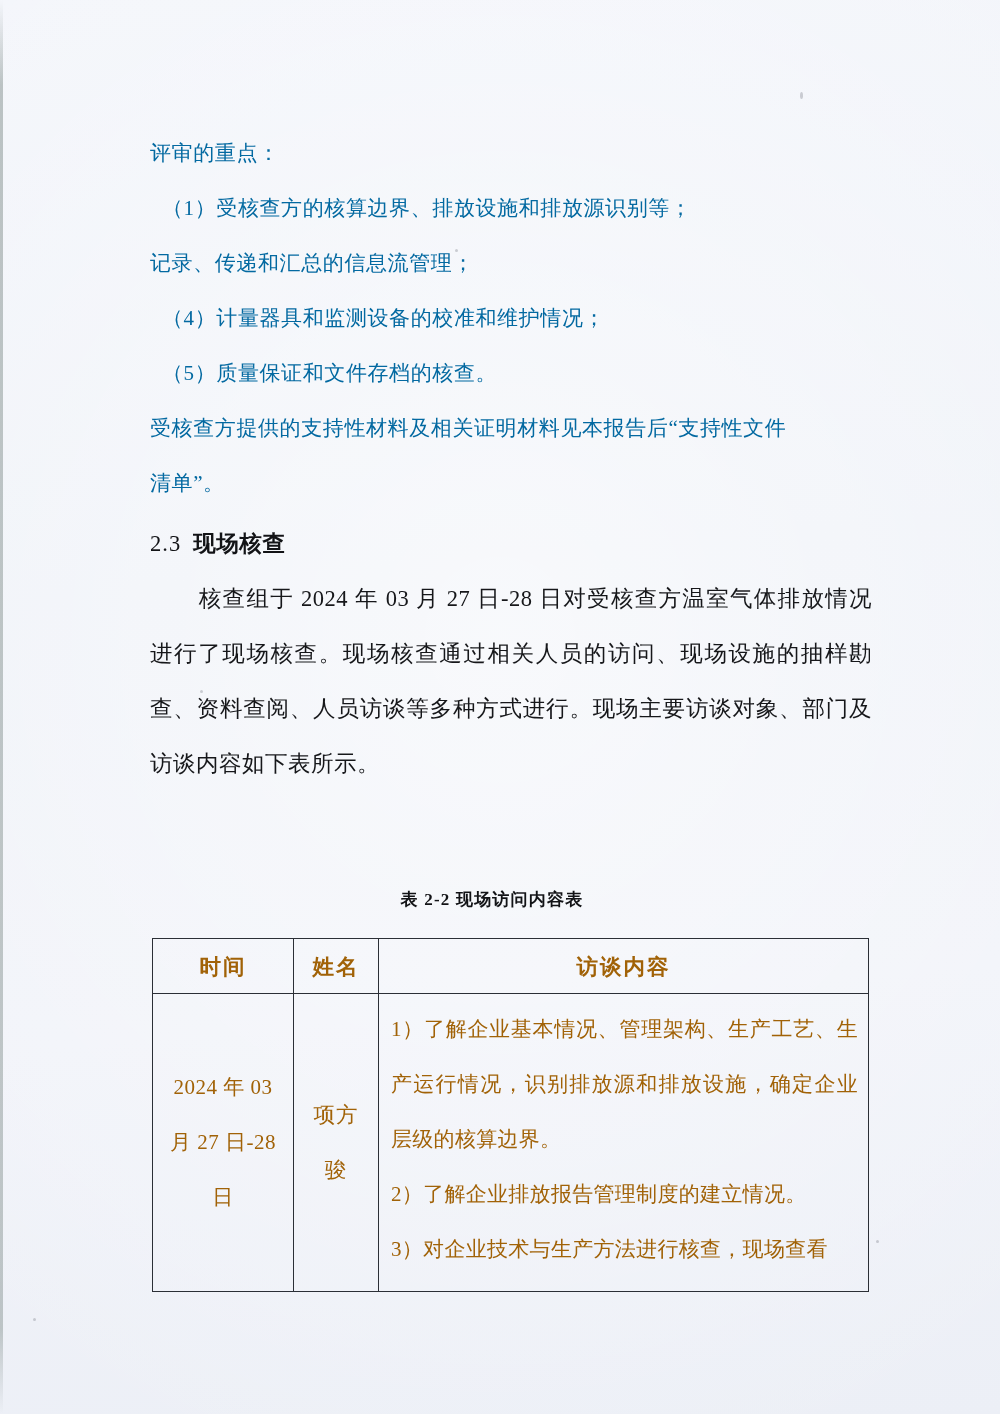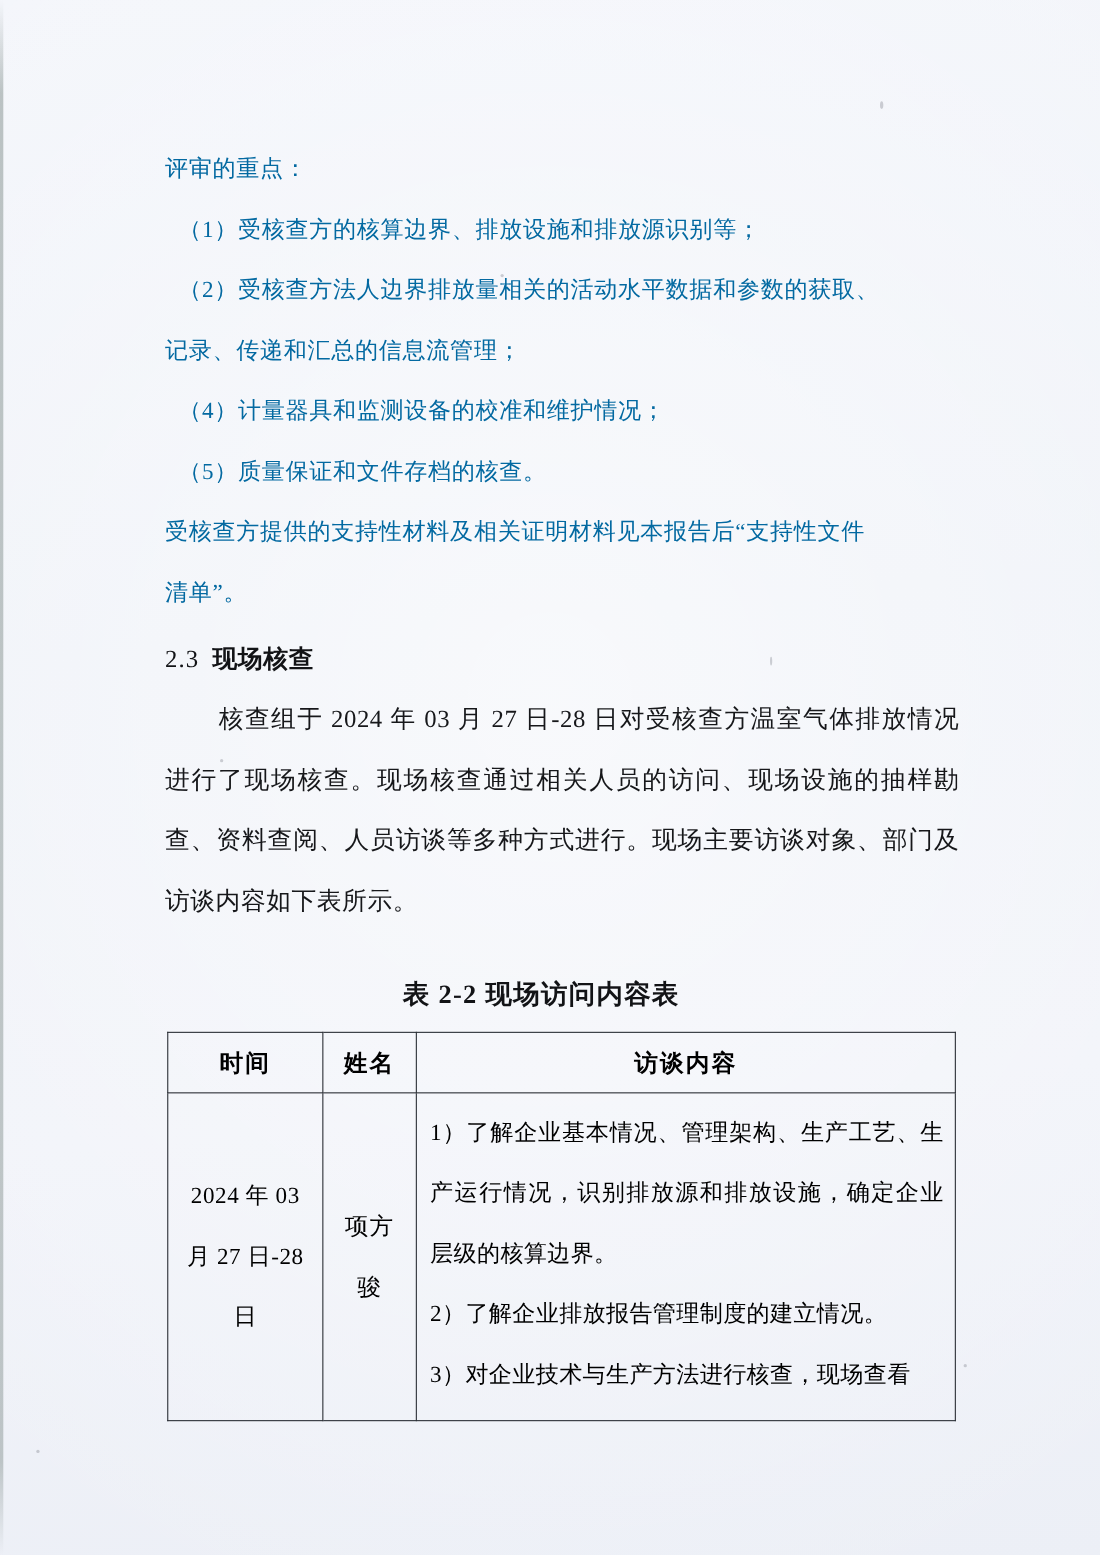--- a/index.html
+++ b/index.html
@@ -79,41 +79,41 @@
     text-justify: inter-ideograph;
   }
   .body-para .lead { display: inline-block; width: 48px; }
 
   .table-caption {
     position: absolute;
     left: 0;
     top: 888px;
     width: 984px;
     text-align: center;
-    font-size: 24px;
+    font-size: 17px;
     font-weight: bold;
     letter-spacing: 1.2px;
     color: #121316;
   }
 
   .tbl-wrap {
     position: absolute;
     left: 152px;
     top: 938px;
     width: 716px;
   }
   table.doc-table {
     width: 716px;
     border-collapse: collapse;
     table-layout: fixed;
   }
   table.doc-table th,
   table.doc-table td {
     border: 1.4px solid #2b2f36;
-    color: #000000;
+    color: #a16207;
     font-weight: normal;
     font-family: Liberation Serif, serif;
   }
   table.doc-table th {
     height: 52px;
     font-size: 21.5px;
     font-weight: bold;
     letter-spacing: 2px;
     text-align: center;
     vertical-align: middle;
@@ -166,21 +166,20 @@
 <div class="speck" style="left:33px; top:1318px; width:3px; height:3px;"></div>
 <div class="speck" style="left:200px; top:690px; width:3px; height:3px;"></div>
 
 <div class="content">
 
   <div class="doc-body">
 
     <div class="para flush">评审的重点：</div>
 
     <div class="para indent-1">（1）受核查方的核算边界、排放设施和排放源识别等；</div>
-    <div class="para indent-1">（2）受核查方法人边界排放量相关的活动水平数据和参数的获取、</div>
     <div class="para flush">记录、传递和汇总的信息流管理；</div>
     <div class="para indent-1">（4）计量器具和监测设备的校准和维护情况；</div>
     <div class="para indent-1">（5）质量保证和文件存档的核查。</div>
 
     <div class="para flush">受核查方提供的支持性材料及相关证明材料见本报告后“支持性文件</div>
     <div class="para flush">清单”。</div>
 
     <div class="heading">
       <span class="num">2.3</span><span class="txt">现场核查</span>
     </div>

